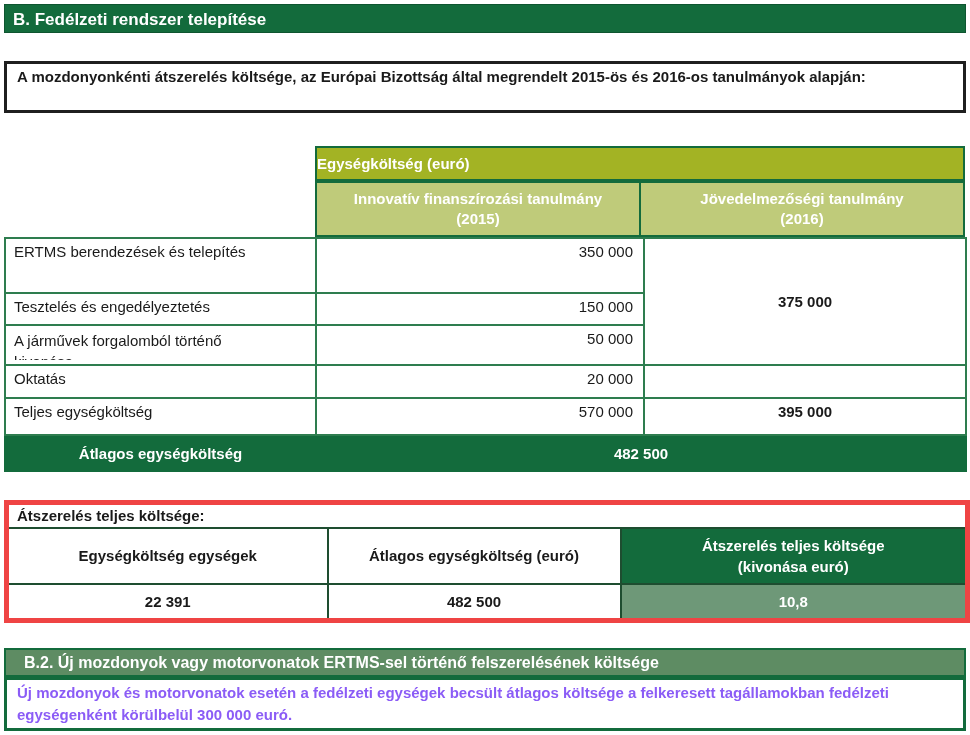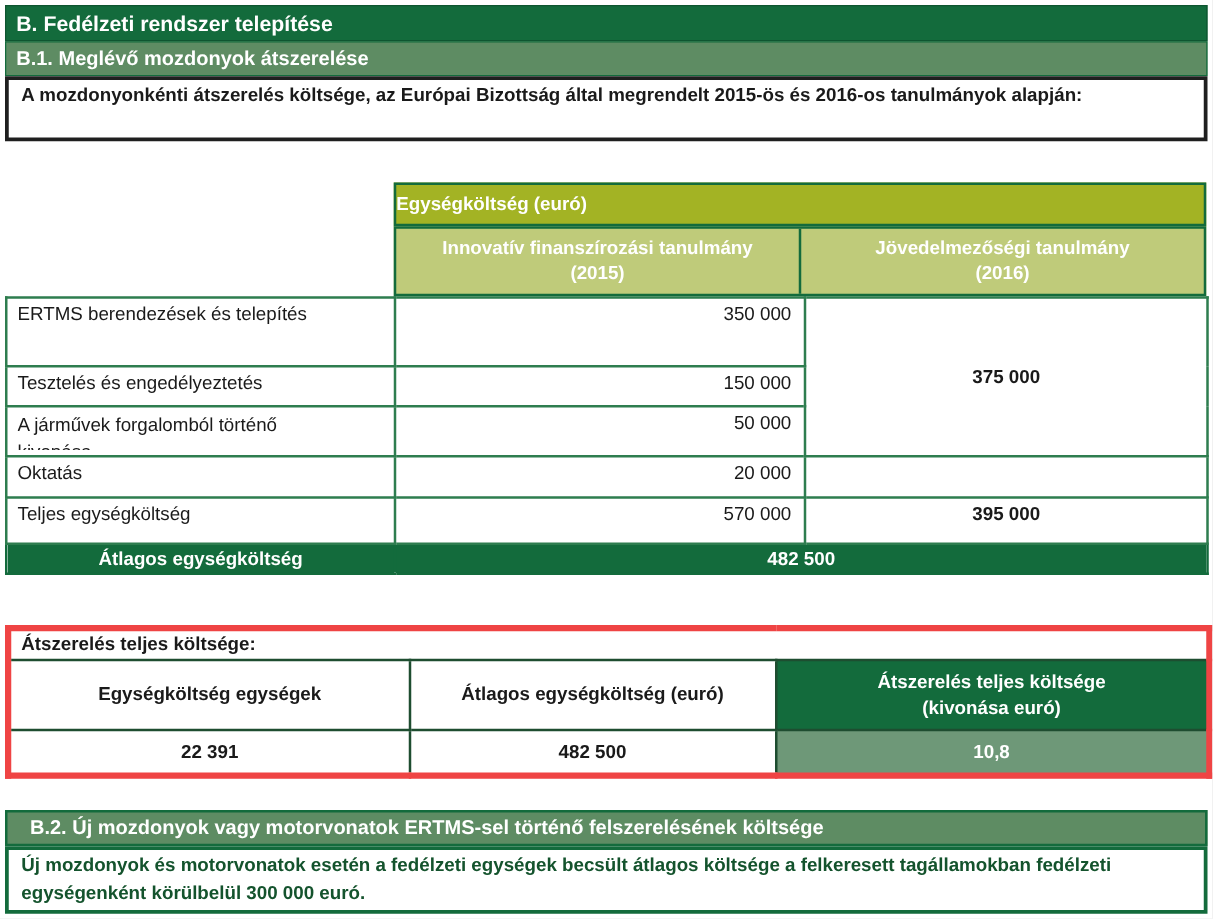--- a/index.html
+++ b/index.html
@@ -90,36 +90,33 @@
 
   
   .bar-sage2 {
     left: 4px; top: 648px; width: 962px; height: 29px;
     background: #5E8C63; color: #fff; font-weight: bold; font-size: 16px;
     line-height: 25px; padding-left: 18px; border: 2px solid #136B3C;
   }
   .b2-box {
     left: 4px; top: 677px; width: 962px; height: 54px;
     background: #fff; border: 3px solid #136B3C;
-    color: #14532d; font-weight: bold; font-size: 15px; line-height: 22px;
+    color: #8b5cf6; font-weight: bold; font-size: 15px; line-height: 22px;
     padding: 2px 10px;
   }
 </style>
 </head>
 <body>
 
 <div id="page">
 
   <div class="abs bar-dark">
     <span>B. Fedélzeti rendszer telepítése</span>
   </div>
 
-  <div class="abs bar-sage">
-    <span>B.1. Meglévő mozdonyok átszerelése</span>
-  </div>
 
   <div class="abs intro-box">
     <span>A mozdonyonkénti átszerelés költsége, az Európai Bizottság által megrendelt 2015-ös és 2016-os tanulmányok alapján:</span>
   </div>
 
   <div class="abs t1-olive">
     <span>Egységköltség (euró)</span>
   </div>
 
   <div class="abs t1-sub">
@@ -163,21 +160,21 @@
       <tr style="height:33px">
         <td>Oktatás</td>
         <td class="num">20 000</td>
         <td></td>
       </tr>
       <tr style="height:37px">
         <td>Teljes egységköltség</td>
         <td class="num">570 000</td>
         <td class="bold-center">395 000</td>
       </tr>
-      <tr class="footer" style="height:24px">
+      <tr class="footer" style="height:36px">
         <td class="flabel">Átlagos egységköltség</td>
         <td colspan="2">482 500</td>
       </tr>
     </tbody>
       </table>
   </div>
 
   <div class="abs" id="t2">
     <table>
       <colgroup>

